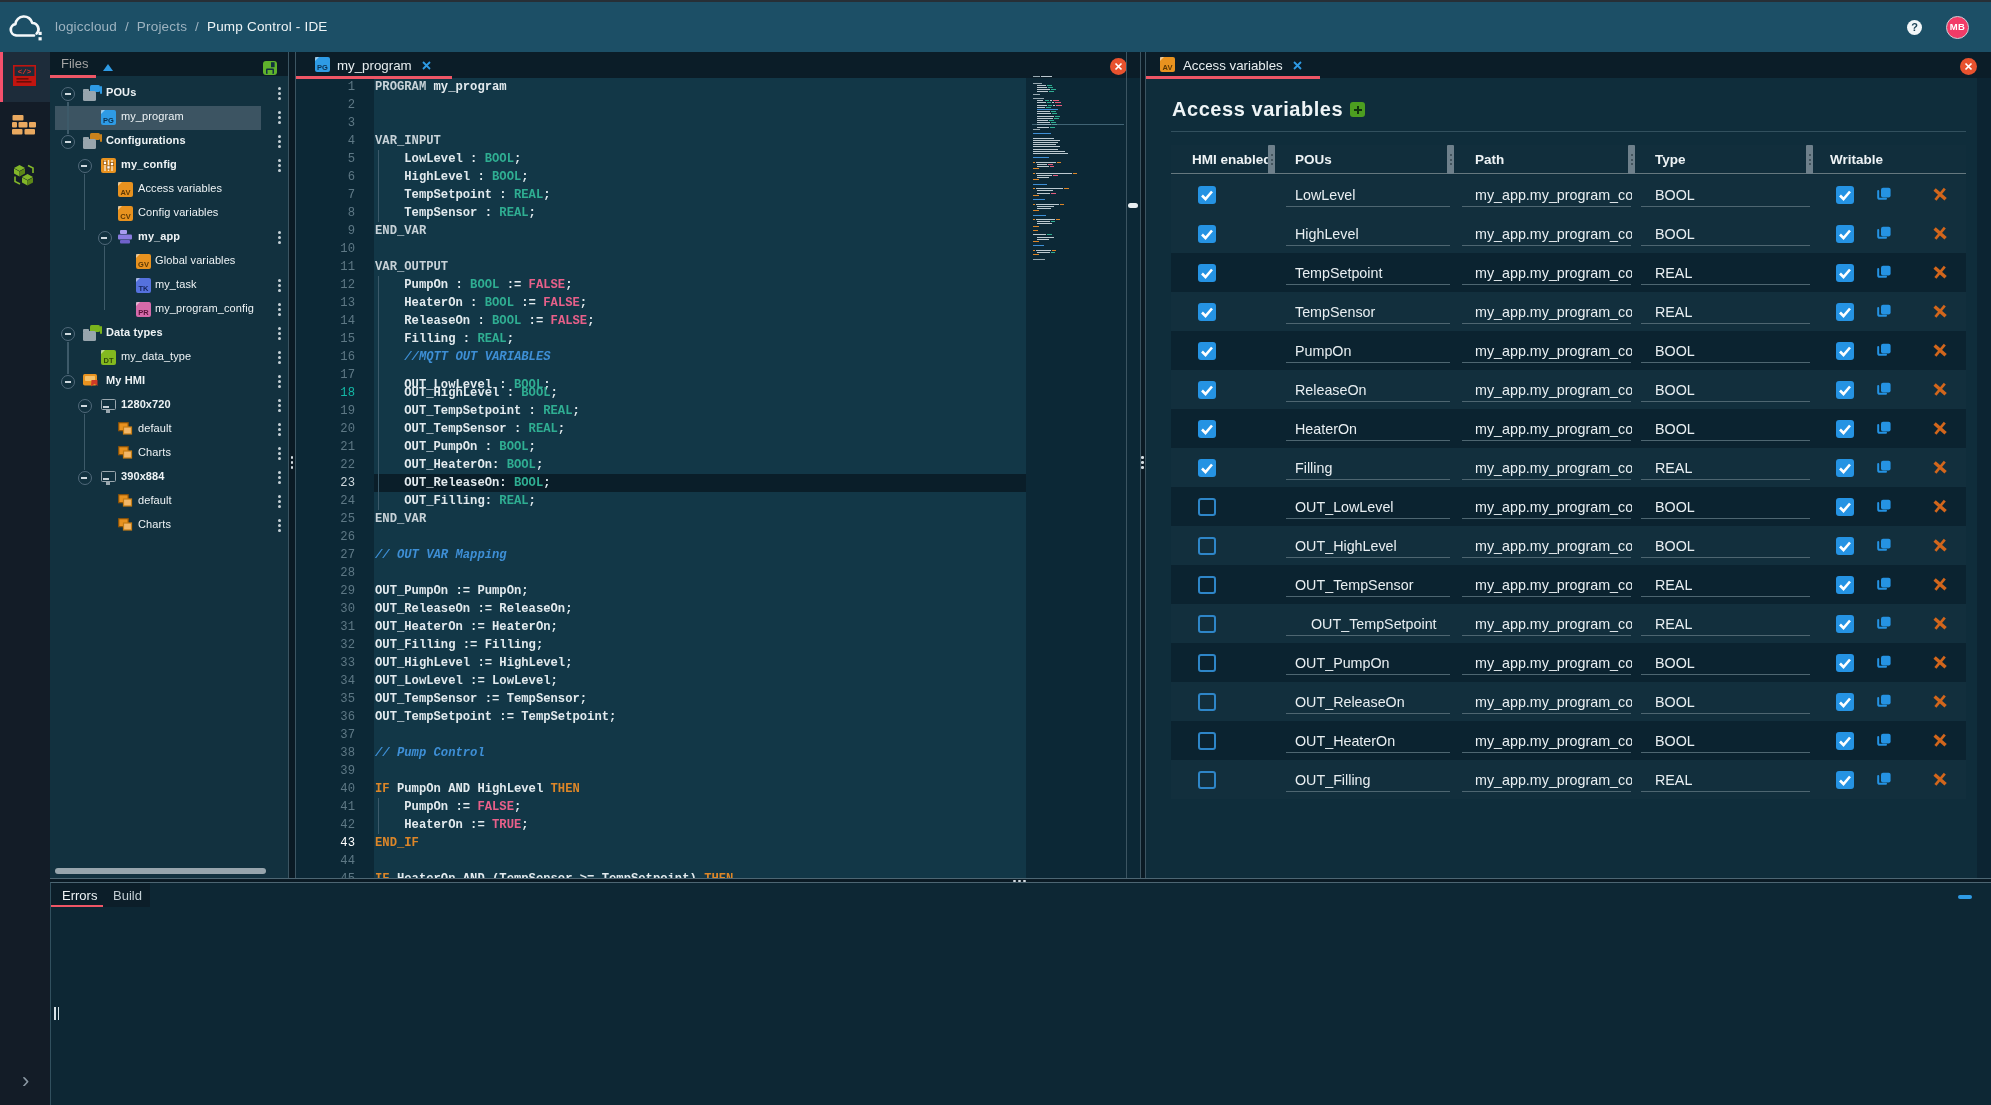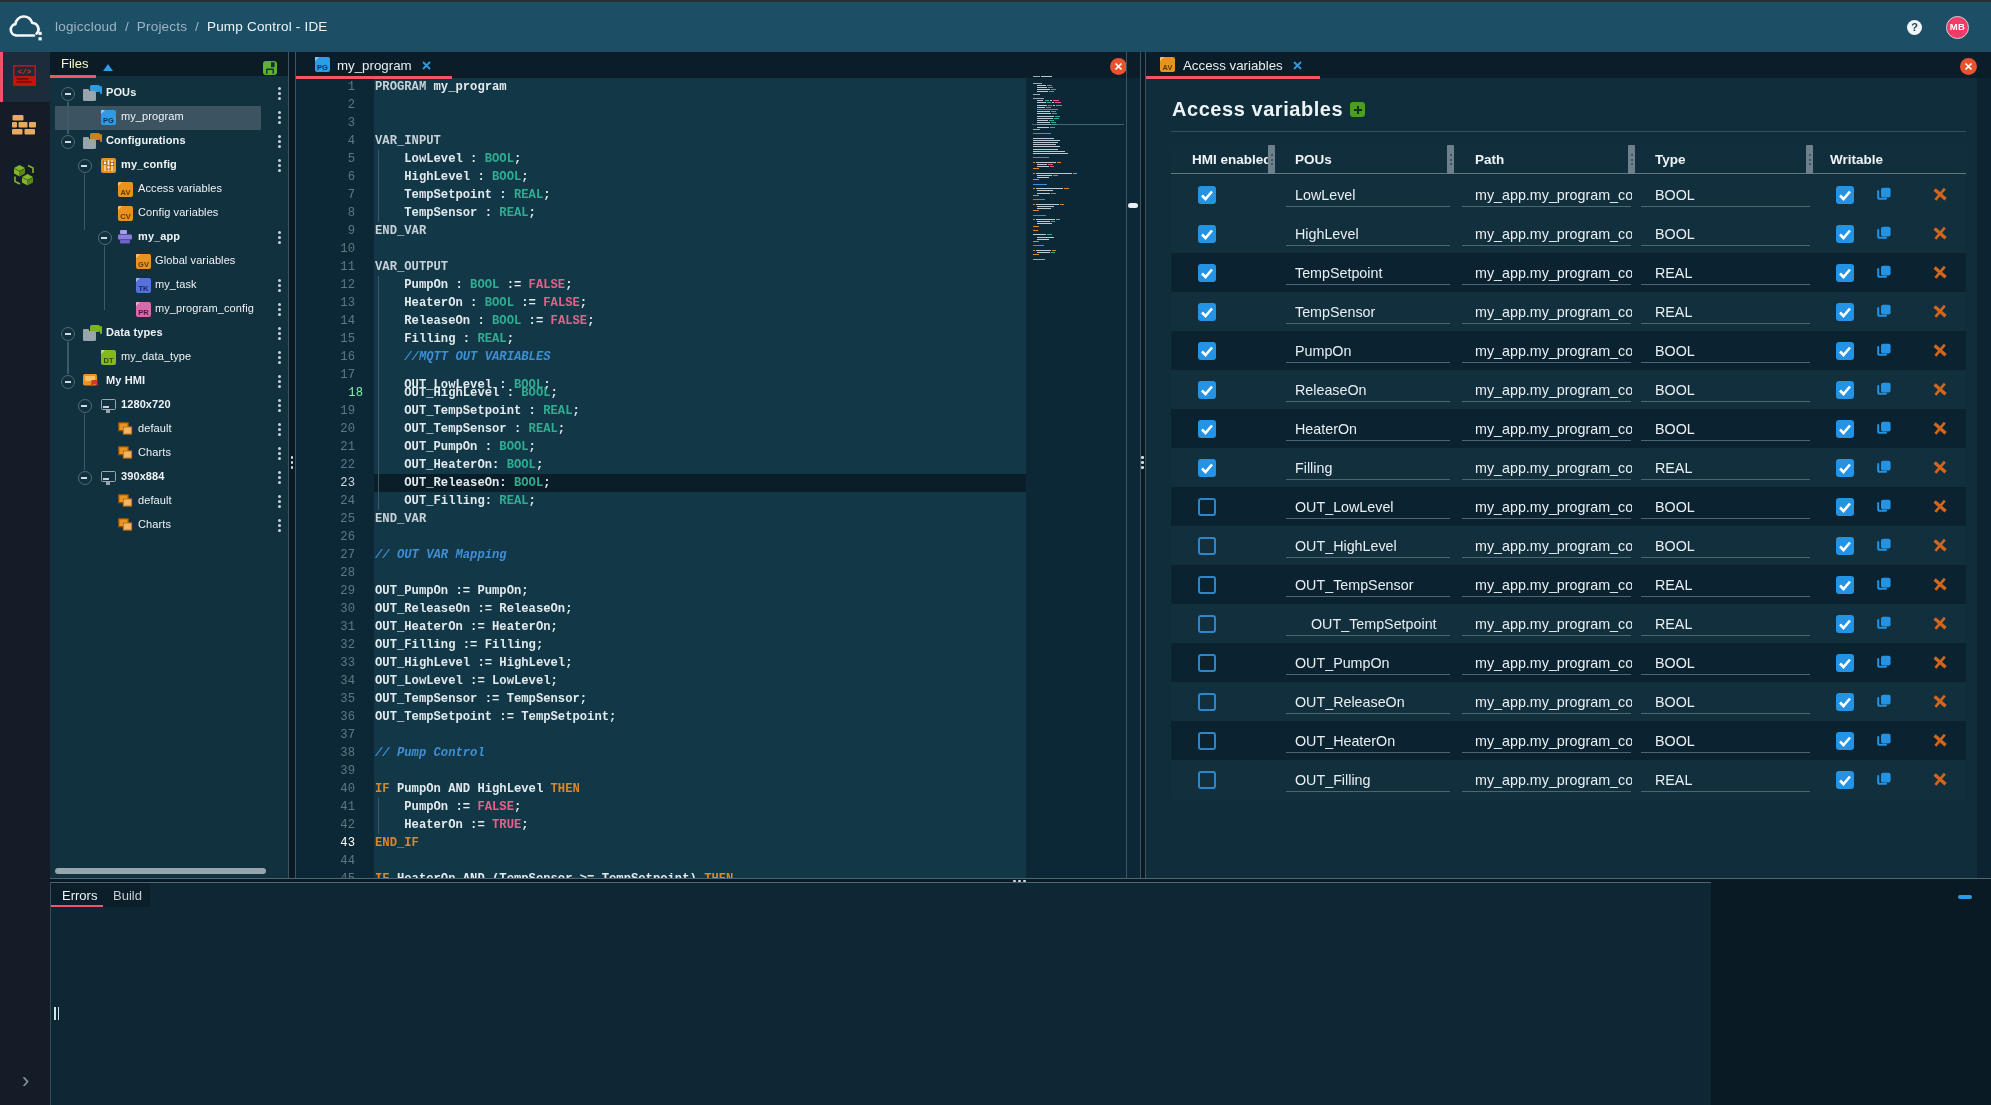--- a/index.html
+++ b/index.html
@@ -12,21 +12,21 @@
 #crumb b{color:#eef4f6;font-weight:normal}
 #qm{left:1907px;top:20px;width:15px;height:15px;border-radius:50%;background:#f2f6f8;color:#1d4356;font-size:11px;font-weight:bold;text-align:center;line-height:15px}
 #avatar{left:1946px;top:16px;width:23px;height:23px;border-radius:50%;background:#f23b67;border:1.5px solid #c9d2d8;color:#fff;font-size:9.5px;font-weight:bold;text-align:center;line-height:20px;letter-spacing:.3px}
 
 #sidebar{left:0;top:52px;width:50px;height:1053px;background:#131c27}
 #sbactive{left:0;top:52px;width:50px;height:50px;background:#1d2c3a}
 #sbbar{left:0;top:52px;width:3px;height:50px;background:#f4516c}
 
 #tree{left:50px;top:52px;width:238px;height:826px;background:#12313f;overflow:hidden}
 #treehead{position:absolute;left:0;top:0;width:238px;height:24px;background:#0b1c26}
-#fileslbl{position:absolute;left:11px;top:4px;color:#fef9c3;font-size:13px}
+#fileslbl{position:absolute;left:11px;top:4px;color:#a3a3a3;font-size:13px}
 #filesul{position:absolute;left:0px;top:23px;width:46px;height:2.5px;background:#ef5666}
 #treetri{position:absolute;left:53px;top:12px;width:0;height:0;border-left:5.5px solid transparent;border-right:5.5px solid transparent;border-bottom:7px solid #2e9be5}
 .trow{position:absolute;left:0;width:238px;height:24px}
 .trow .lbl{position:absolute;top:3.5px;font-size:11px;color:#eef3f5;letter-spacing:.1px}
 .trow .lbl.b{font-weight:bold}
 .dots3{position:absolute;left:228px;width:3px}
 .dots3 i{display:block;width:3px;height:3px;border-radius:50%;background:#c6d2d8;margin-bottom:2px}
 .circ{position:absolute;width:14px;height:14px;border:1.5px solid #50697a;border-radius:50%}
 .circ:after{content:"";position:absolute;left:2.5px;top:5px;width:6px;height:1.6px;background:#cfd9de}
 .guide{position:absolute;width:1.5px;background:#3d5a69}
@@ -77,21 +77,21 @@
 .rhandle{padding-top:9px}.rhandle i{display:block;width:2px;height:2px;border-radius:50%;background:#37474f;margin:0 auto 2.5px}
 .rrow{position:absolute;left:25px;width:795px;height:39px}
 .rrow.d{background:#0b2330}
 .rrow.l{background:#122f3d}
 .cb{position:absolute;width:18px;height:18px;border-radius:3px;background:#2593e3}
 .cb.un{background:transparent;border:2px solid #2e86c8}
 .cell{position:absolute;top:11.5px;font-size:14.3px;color:#e9eff2}
 .iul{position:absolute;top:30.5px;height:1px;background:#4e6671}
 .xic,.cpic{position:absolute;width:16px;height:16px}
 
-#bpanel{left:50px;top:882px;width:1661px;height:223px;background:#0d2734;border-top:1px solid #4d6673;border-left:1px solid #31505e}
+#bpanel{left:50px;top:882px;width:1941px;height:223px;background:#0d2734;border-top:1px solid #4d6673;border-left:1px solid #31505e}
 .btab{position:absolute;top:0;height:24px;background:#0c1e29;color:#eef3f5;font-size:13px}
 #berrul{position:absolute;left:0;top:21.5px;width:52px;height:2.5px;background:#ef5666}
 #bminus{position:absolute;left:1907px;top:12px;width:14px;height:3.5px;border-radius:2px;background:#2e9be5}
 #bcursor1{position:absolute;left:3px;top:124px;width:1.5px;height:13px;background:#d8e2e7}
 #bcursor2{position:absolute;left:6.5px;top:124px;width:1.5px;height:13px;background:#d8e2e7}
 #chev{left:22px;top:1068px;color:#8a97a2;font-size:22px}
 </style></head><body>
 <div id="root">
 <div class="abs" id="topstrip"></div>
 <div class="abs" id="topbar"></div>
@@ -424,21 +424,21 @@
 <div class="ln" style="left:4px;top:241.5px;color:#5e7885">13</div>
       <div class="cl" style="top:241.5px">    HeaterOn : <span class="ty">BOOL</span> := <span class="pk">FALSE</span>;</div>
 <div class="ln" style="left:4px;top:259.5px;color:#5e7885">14</div>
       <div class="cl" style="top:259.5px">    ReleaseOn : <span class="ty">BOOL</span> := <span class="pk">FALSE</span>;</div>
 <div class="ln" style="left:4px;top:277.5px;color:#5e7885">15</div>
       <div class="cl" style="top:277.5px">    Filling : <span class="ty">REAL</span>;</div>
 <div class="ln" style="left:4px;top:295.5px;color:#5e7885">16</div>
       <div class="cl" style="top:295.5px">    <span class="cm">//MQTT OUT VARIABLES</span></div>
 <div class="ln" style="left:4px;top:313.5px;color:#5e7885">17</div>
       <div class="cl" style="top:324px">    OUT_LowLevel : <span class="ty">BOOL</span>;</div>
-<div class="ln" style="left:12px;top:331.5px;color:#86efac">18</div>
+<div class="ln" style="left:4px;top:331.5px;color:#14b8a6">18</div>
       <div class="cl" style="top:331.5px">    OUT_HighLevel : <span class="ty">BOOL</span>;</div>
 <div class="ln" style="left:4px;top:349.5px;color:#5e7885">19</div>
       <div class="cl" style="top:349.5px">    OUT_TempSetpoint : <span class="ty">REAL</span>;</div>
 <div class="ln" style="left:4px;top:367.5px;color:#5e7885">20</div>
       <div class="cl" style="top:367.5px">    OUT_TempSensor : <span class="ty">REAL</span>;</div>
 <div class="ln" style="left:4px;top:385.5px;color:#5e7885">21</div>
       <div class="cl" style="top:385.5px">    OUT_PumpOn : <span class="ty">BOOL</span>;</div>
 <div class="ln" style="left:4px;top:403.5px;color:#5e7885">22</div>
       <div class="cl" style="top:403.5px">    OUT_HeaterOn: <span class="ty">BOOL</span>;</div>
 <div class="ln" style="left:4px;top:421.5px;color:#cfd9de">23</div>

